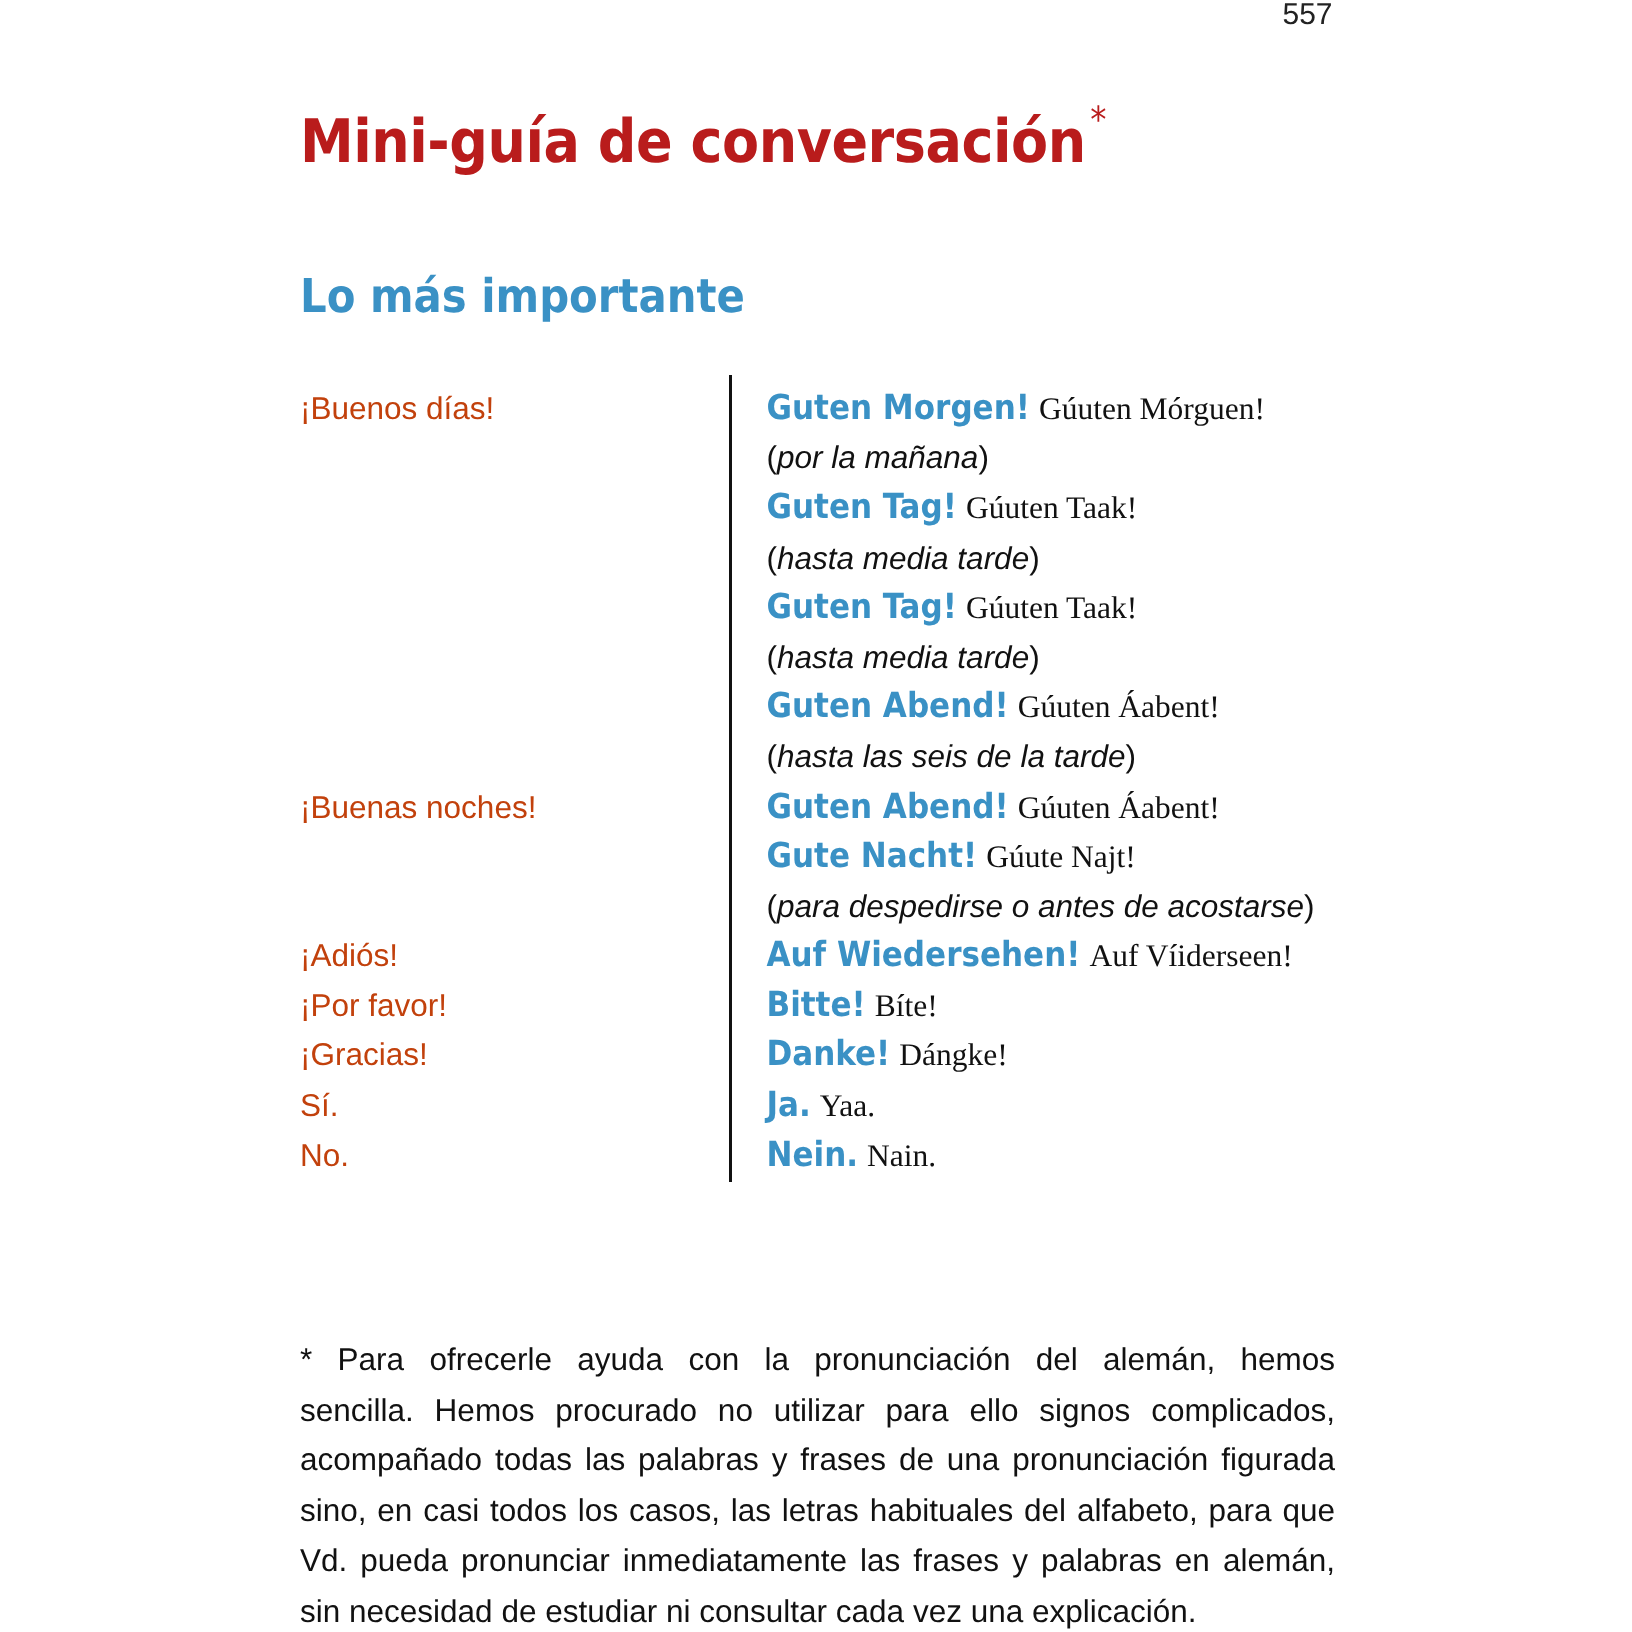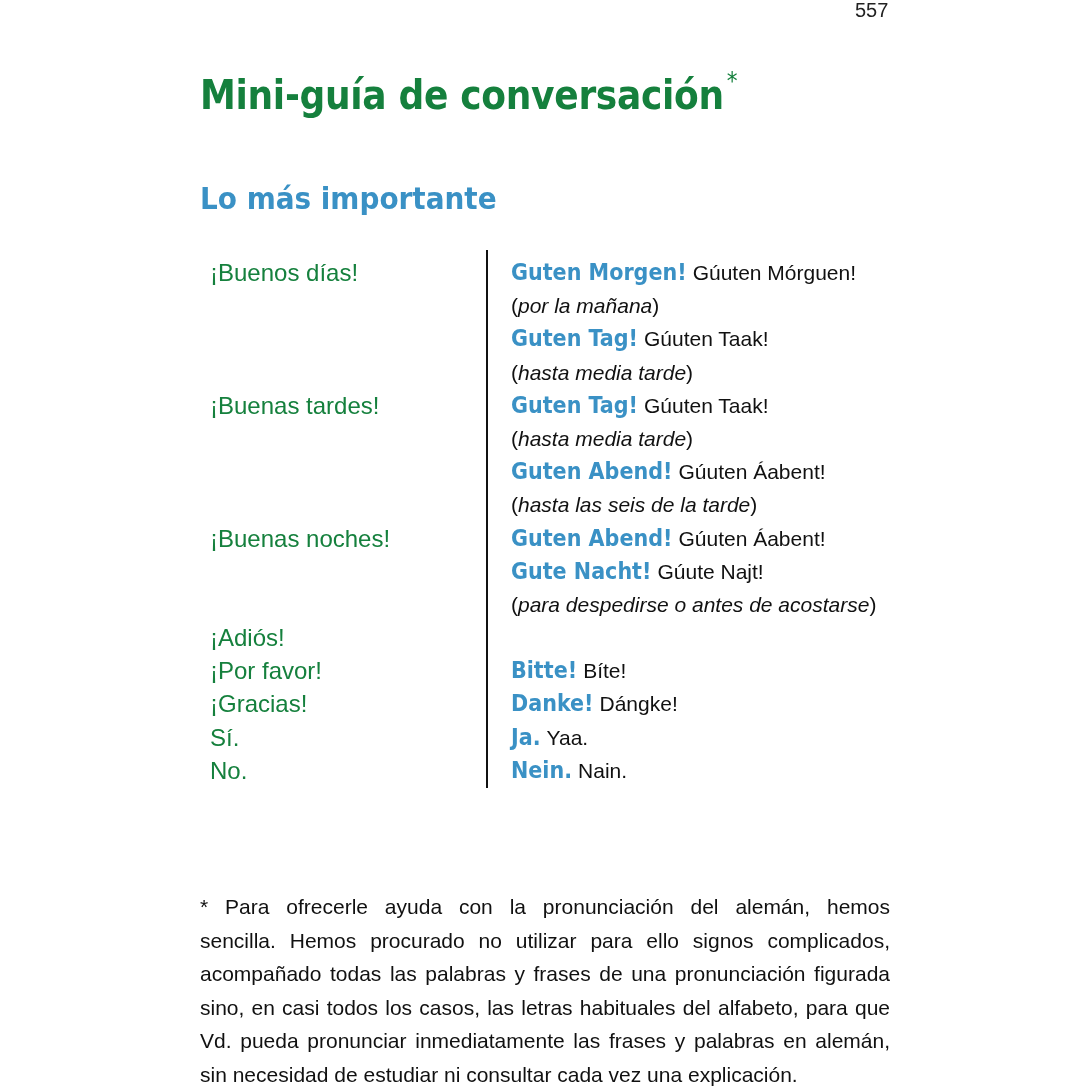--- a/index.html
+++ b/index.html
@@ -1,32 +1,32 @@
 <!DOCTYPE html>
 <html><head>
 <meta charset="utf-8">
 <style>
   html, body { margin: 0; padding: 0; background: #ffffff; }
   body { width: 1088px; height: 1088px; position: relative; overflow: hidden;
          font-family: "DejaVu Sans Condensed", "DejaVu Sans", sans-serif; color: #111; }
   .page-number { position: absolute; top: -1px; left: 855px; font-size: 20px; color: #222;
                  font-family: "Liberation Sans Narrow", "Liberation Sans", sans-serif; }
   .title { position: absolute; top: 72px; left: 200px; margin: 0; font-size: 40px; font-weight: bold;
-           color: #15803d; letter-spacing: -0.3px; white-space: nowrap; }
+           color: #b91c1c; letter-spacing: -0.3px; white-space: nowrap; }
   .title sup { font-size: 24px; position: relative; top: -6px; margin-left: 3px; font-weight: normal; }
   .subtitle { position: absolute; top: 180px; left: 200px; margin: 0; font-size: 31px; font-weight: bold;
               color: #3a91c5; white-space: nowrap; }
   .divider { position: absolute; left: 486px; top: 250px; width: 2px; height: 538px; background: #111; }
   .table { position: absolute; top: 256px; left: 200px; width: 700px; }
   .row { position: relative; height: 33.2px; line-height: 33px; font-size: 21px; white-space: nowrap; }
-  .row .es { position: absolute; left: 0; top: 0; color: #15803d;
-             font-family: "Liberation Sans Narrow", "Liberation Sans", sans-serif; font-size: 24px; margin-left: 10px; }
+  .row .es { position: absolute; left: 0; top: 0; color: #c2410c;
+             font-family: "Liberation Sans Narrow", "Liberation Sans", sans-serif; font-size: 21px; }
   .row .de { position: absolute; left: 311px; top: 0; }
   .de .bold { color: #3a91c5; font-weight: bold; font-size: 23px; }
-  .de .pron { color: #111; margin-left: 6px; font-family: Liberation Sans, sans-serif; }
+  .de .pron { color: #111; margin-left: 6px; font-family: Liberation Serif, serif; }
   .de .note { color: #111; font-family: "Liberation Sans Narrow", "Liberation Sans", sans-serif; }
   .de .note i { font-style: italic; }
   .footnote { position: absolute; top: 890px; left: 200px; width: 690px; font-size: 21px; line-height: 33.5px;
               font-family: "Liberation Sans Narrow", "Liberation Sans", sans-serif; color: #111; }
   .footnote .line { display: block; text-align: justify; text-align-last: justify; white-space: nowrap; }
   .footnote .line.last { text-align-last: left; }
 </style>
 </head>
 <body>
 
@@ -49,21 +49,20 @@
     </div>
     <div class="row">
       <span class="es"></span>
       <span class="de"><span class="bold">Guten Tag!</span><span class="pron">Gúuten Taak!</span></span>
     </div>
     <div class="row">
       <span class="es"></span>
       <span class="de"><span class="note">(<i>hasta media tarde</i>)</span></span>
     </div>
     <div class="row">
-      <span class="es">¡Buenas tardes!</span>
       <span class="de"><span class="bold">Guten Tag!</span><span class="pron">Gúuten Taak!</span></span>
     </div>
     <div class="row">
       <span class="es"></span>
       <span class="de"><span class="note">(<i>hasta media tarde</i>)</span></span>
     </div>
     <div class="row">
       <span class="es"></span>
       <span class="de"><span class="bold">Guten Abend!</span><span class="pron">Gúuten Áabent!</span></span>
     </div>
@@ -78,20 +77,21 @@
     <div class="row">
       <span class="es"></span>
       <span class="de"><span class="bold">Gute Nacht!</span><span class="pron">Gúute Najt!</span></span>
     </div>
     <div class="row">
       <span class="es"></span>
       <span class="de"><span class="note">(<i>para despedirse o antes de acostarse</i>)</span></span>
     </div>
     <div class="row">
       <span class="es">¡Adiós!</span>
+      <span class="de"><span class="bold">Auf Wiedersehen!</span><span class="pron">Auf Víiderseen!</span></span>
     </div>
     <div class="row">
       <span class="es">¡Por favor!</span>
       <span class="de"><span class="bold">Bitte!</span><span class="pron">Bíte!</span></span>
     </div>
     <div class="row">
       <span class="es">¡Gracias!</span>
       <span class="de"><span class="bold">Danke!</span><span class="pron">Dángke!</span></span>
     </div>
     <div class="row">

